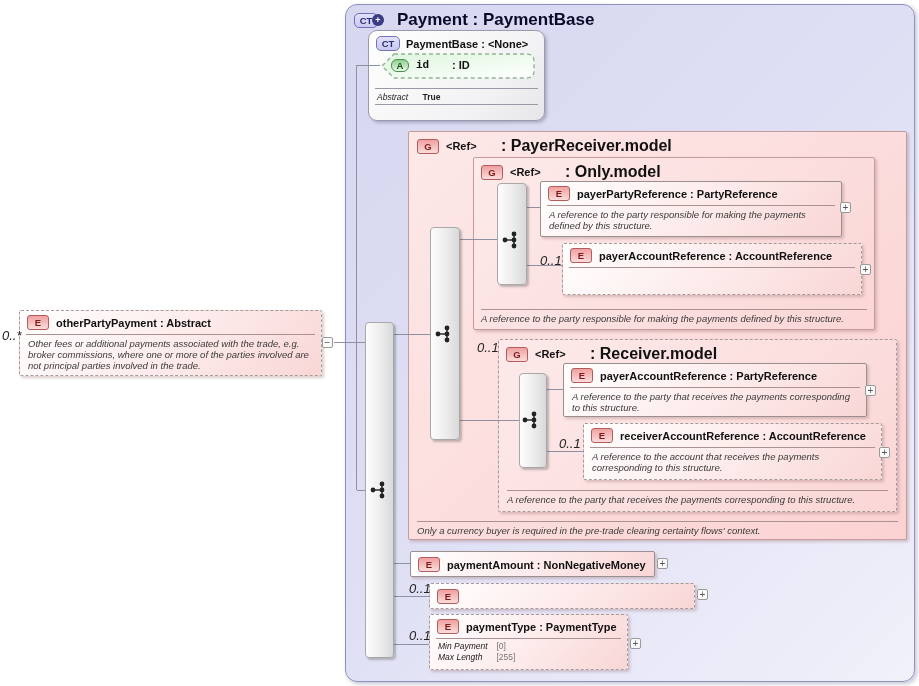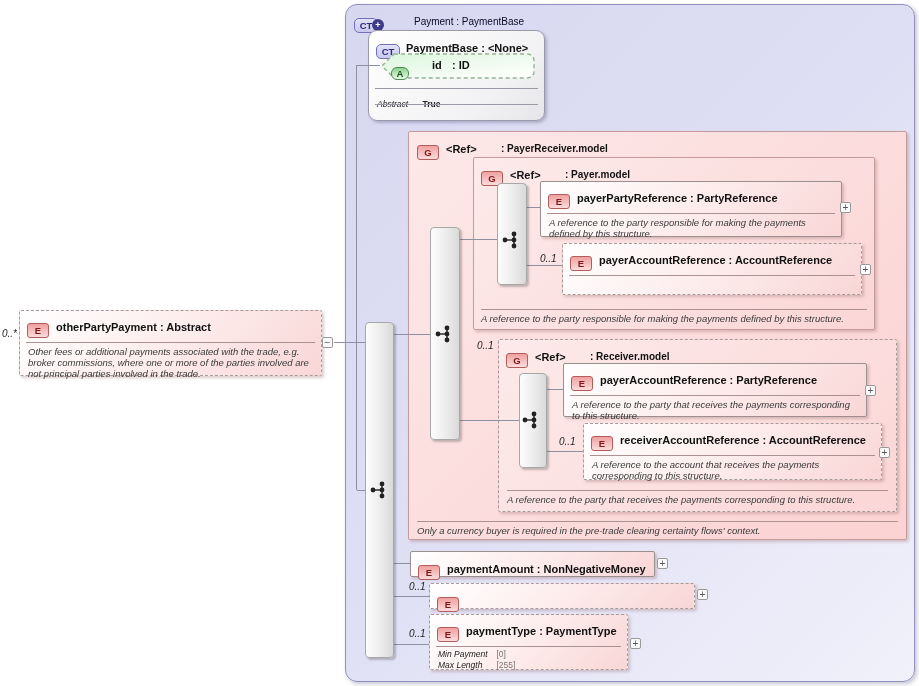--- a/index.html
+++ b/index.html
@@ -11,22 +11,22 @@
   .abs { position:absolute; box-sizing:border-box; }
 
   
   .ct-outer {
     background:linear-gradient(135deg,#d7d7f0 0%,#dedef4 45%,#f1f1fb 100%);
     border:1px solid #8f8fc0; border-radius:12px;
     box-shadow:2px 2px 4px rgba(90,90,130,0.35);
   }
   .ghead { display:flex; align-items:center; padding:5px 8px; gap:7px; }
   .gname { font-weight:bold; font-size:11px; color:#111; min-width:48px; }
-  .gtype { font-weight:bold; font-size:10px; color:#111; }
-  .rtitle { font-weight:normal; font-size:10px; color:#0a0a28; margin-left:29px; }
+  .gtype { font-weight:bold; font-size:16px; color:#111; }
+  .rtitle { font-weight:bold; font-size:17px; color:#0a0a28; margin-left:12px; }
 
   
   .white-box {
     background:linear-gradient(135deg,#ffffff 0%,#f2f2f4 70%,#e6e6ea 100%);
     border:1px solid #9a9aaa; border-radius:9px;
     box-shadow:2px 2px 3px rgba(90,90,130,0.35);
   }
   .pink-box {
     background:linear-gradient(135deg,#fde8e8 0%,#fbd2d2 100%);
     border:1px solid #c59b9b; border-radius:2px;
@@ -40,21 +40,21 @@
   .dashed { border-style:dashed; border-color:#a79a9a; }
   .ehead { display:flex; align-items:center; gap:7px; padding:4px 7px 2px; }
   .etitle { font-weight:bold; font-size:11px; color:#111; white-space:nowrap; }
   .edivider { border-top:1px solid #ab9292; margin:2px 6px 2px; }
   .edesc { font-style:italic; font-size:9.5px; color:#3a3a3a; padding:1px 8px 2px; line-height:11px; }
   .gfooter { position:absolute; left:8px; right:8px; font-style:italic; font-size:9.5px;
              color:#3a3a3a; border-top:1px solid #ab9292; padding-top:3px; }
 
   
   .badge { display:inline-flex; align-items:center; justify-content:center;
-           font-weight:bold; flex:0 0 auto;margin-top:8px; }
+           font-weight:bold; flex:0 0 auto; }
   .badge-e, .badge-g {
     width:20px; height:13px; font-size:9.5px; color:#7c1a1a;
     background:linear-gradient(180deg,#f0a0a0,#fadcdc);
     border:1px solid #b25c5c; border-radius:3px;
   }
   .badge-a {
     width:18px; height:13px; font-size:9.5px; color:#1a521a;
     background:linear-gradient(180deg,#8ecf8e,#e9f9e9);
     border:1px solid #4c8c4c; border-radius:6px;
   }
@@ -77,21 +77,21 @@
   }
   .hline { height:1px; background:#8f8fa3; z-index:3; }
   .vline { width:1px; background:#8f8fa3; z-index:3; }
   .seqicon { z-index:5; }
 
   .expand {
     width:11px; height:11px; background:#fafafa; border:1px solid #999999;
     color:#555555; font-size:10px; line-height:9px; text-align:center;
     border-radius:2px; z-index:6;
   }
-  .occ { font-style:italic; font-size:10px; color:#222222; z-index:5; white-space:nowrap; }
+  .occ { font-style:italic; font-size:13px; color:#222222; z-index:5; white-space:nowrap; }
 
   
   .meta-row { position:absolute; left:8px; font-size:8.5px; color:#222; }
   .meta-label { font-style:italic; }
   .meta-value { font-weight:bold; margin-left:12px; }
   .thin-div { position:absolute; left:6px; right:6px; border-top:1px solid #9a9aa6; }
   .base-desc { position:absolute; left:7px; right:3px; font-style:italic; font-size:9px;
                color:#3a3a3a; }
 
   
@@ -129,45 +129,45 @@
       <svg width="156" height="26">
         <defs>
           <linearGradient id="attrgrad" x1="0" y1="0" x2="1" y2="1">
             <stop offset="0" stop-color="#ddf6dd"></stop>
             <stop offset="1" stop-color="#ffffff"></stop>
           </linearGradient>
         </defs>
         <path d="M14,1 H146 Q154,1 154,8 V18 Q154,25 146,25 H14 L2,13 Z" fill="url(#attrgrad)" stroke="#93b493" stroke-width="1.4" stroke-dasharray="4,3"></path>
       </svg>
       <span class="badge badge-a abs" style="left:11px;top:6px;">A</span>
-      <span class="attr-text" style="left:52px;">id</span>
+      <span class="attr-text" style="left:36px;font-family:Liberation Mono, monospace;">id</span>
       <span class="attr-text" style="left:72px;">: ID</span>
     </div>
     <div class="thin-div" style="top:57px;"></div>
-    <div class="meta-row" style="top:68px;text-align:center;">
+    <div class="meta-row" style="top:61px;text-align:center;">
       <span class="meta-label">Abstract</span>
       <span class="meta-value">True</span>
     </div>
     <div class="thin-div" style="top:73px;"></div>
   </div>
 
   <div class="abs pink-box" style="left:408px;top:131px;width:499px;height:409px;">
     <div class="ghead">
       <span class="badge badge-g">G</span>
       <span class="gname">&lt;Ref&gt;</span>
       <span class="gtype">: PayerReceiver.model</span>
     </div>
     <div class="gfooter" style="bottom:3px;">Only a currency buyer is required in the pre-trade clearing certainty flows' context.</div>
   </div>
 
   <div class="abs pink-box" style="left:473px;top:157px;width:402px;height:173px;background:linear-gradient(135deg,#fdeaea 0%,#fbd6d6 100%);">
     <div class="ghead" style="padding:5px 7px;">
       <span class="badge badge-g">G</span>
       <span class="gname">&lt;Ref&gt;</span>
-      <span class="gtype">: Payer.model</span>
+      <span class="gtype">: Only.model</span>
     </div>
     <div class="gfooter" style="bottom:5px;left:7px;right:7px;">A reference to the party responsible for making the payments defined by this structure.</div>
   </div>
 
   <div class="abs pink-box dashed" style="left:498px;top:339px;width:399px;height:173px;background:linear-gradient(135deg,#fdeaea 0%,#fbd6d6 100%);">
     <div class="ghead" style="padding:5px 7px;">
       <span class="badge badge-g">G</span>
       <span class="gname">&lt;Ref&gt;</span>
       <span class="gtype">: Receiver.model</span>
     </div>

